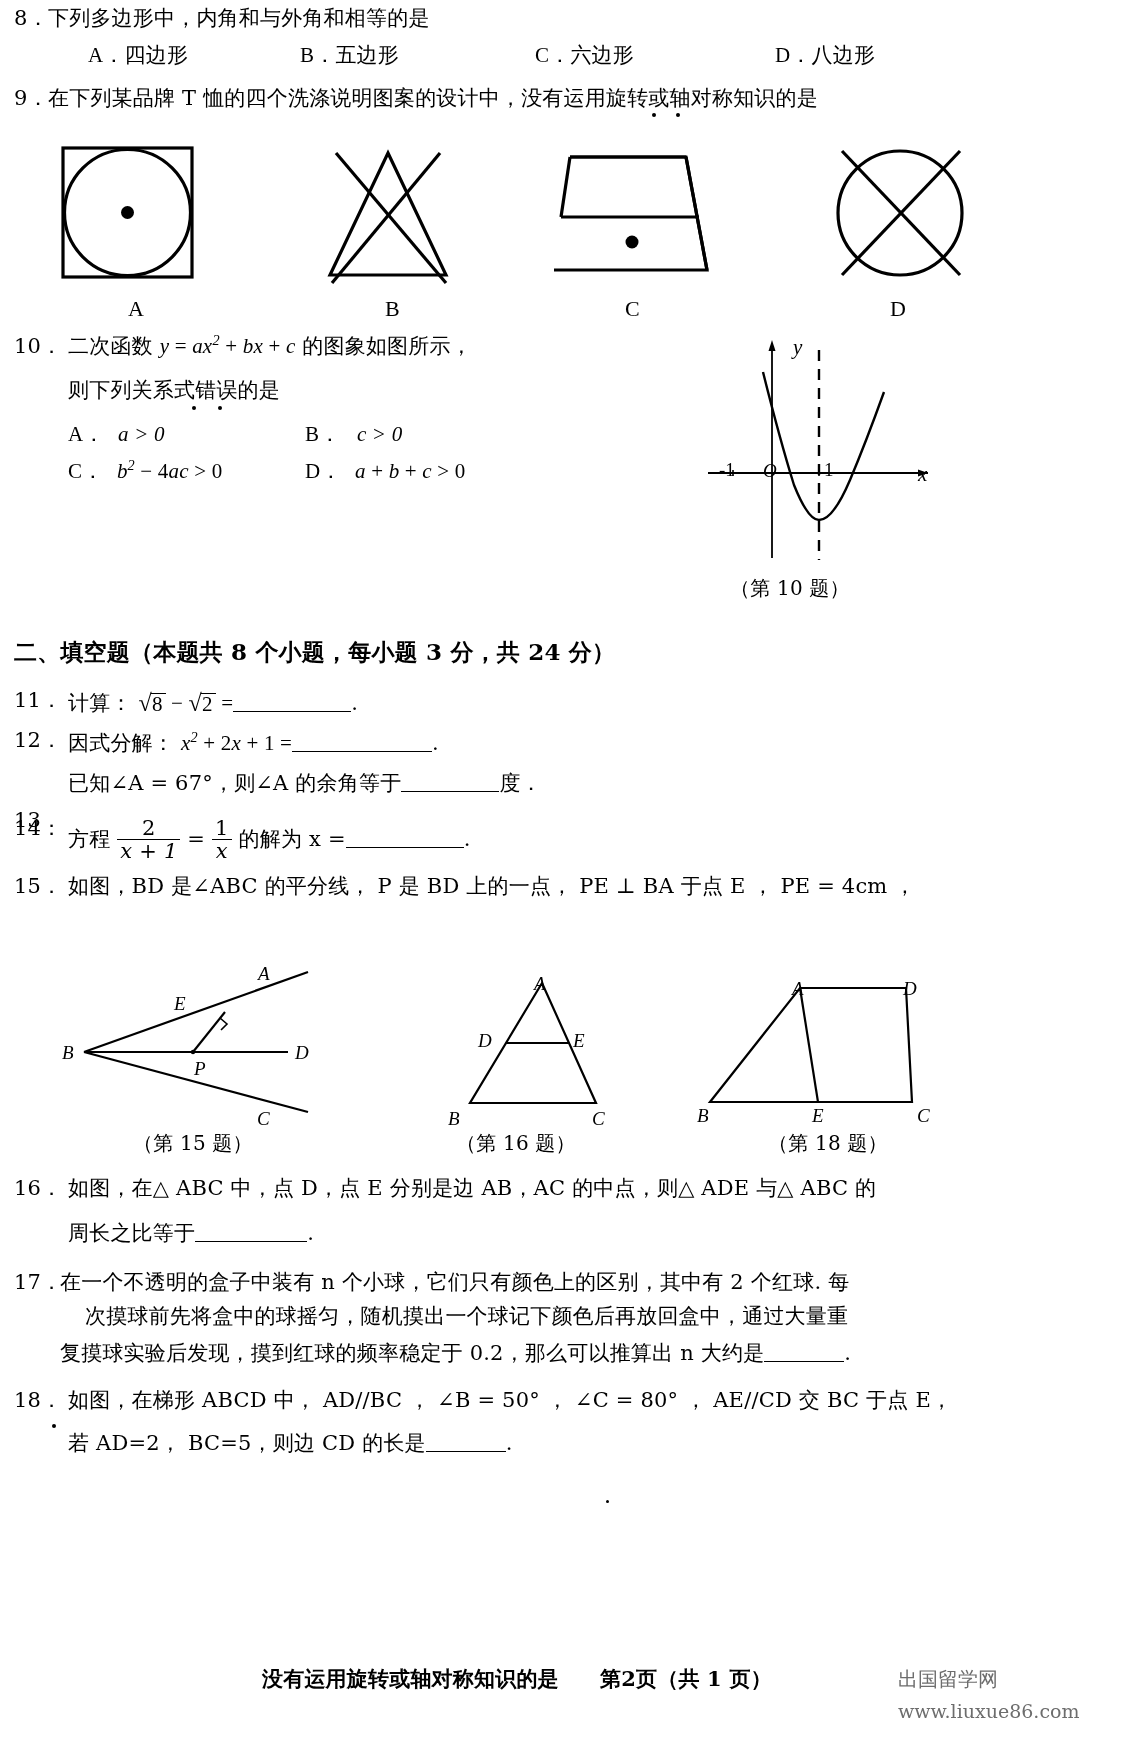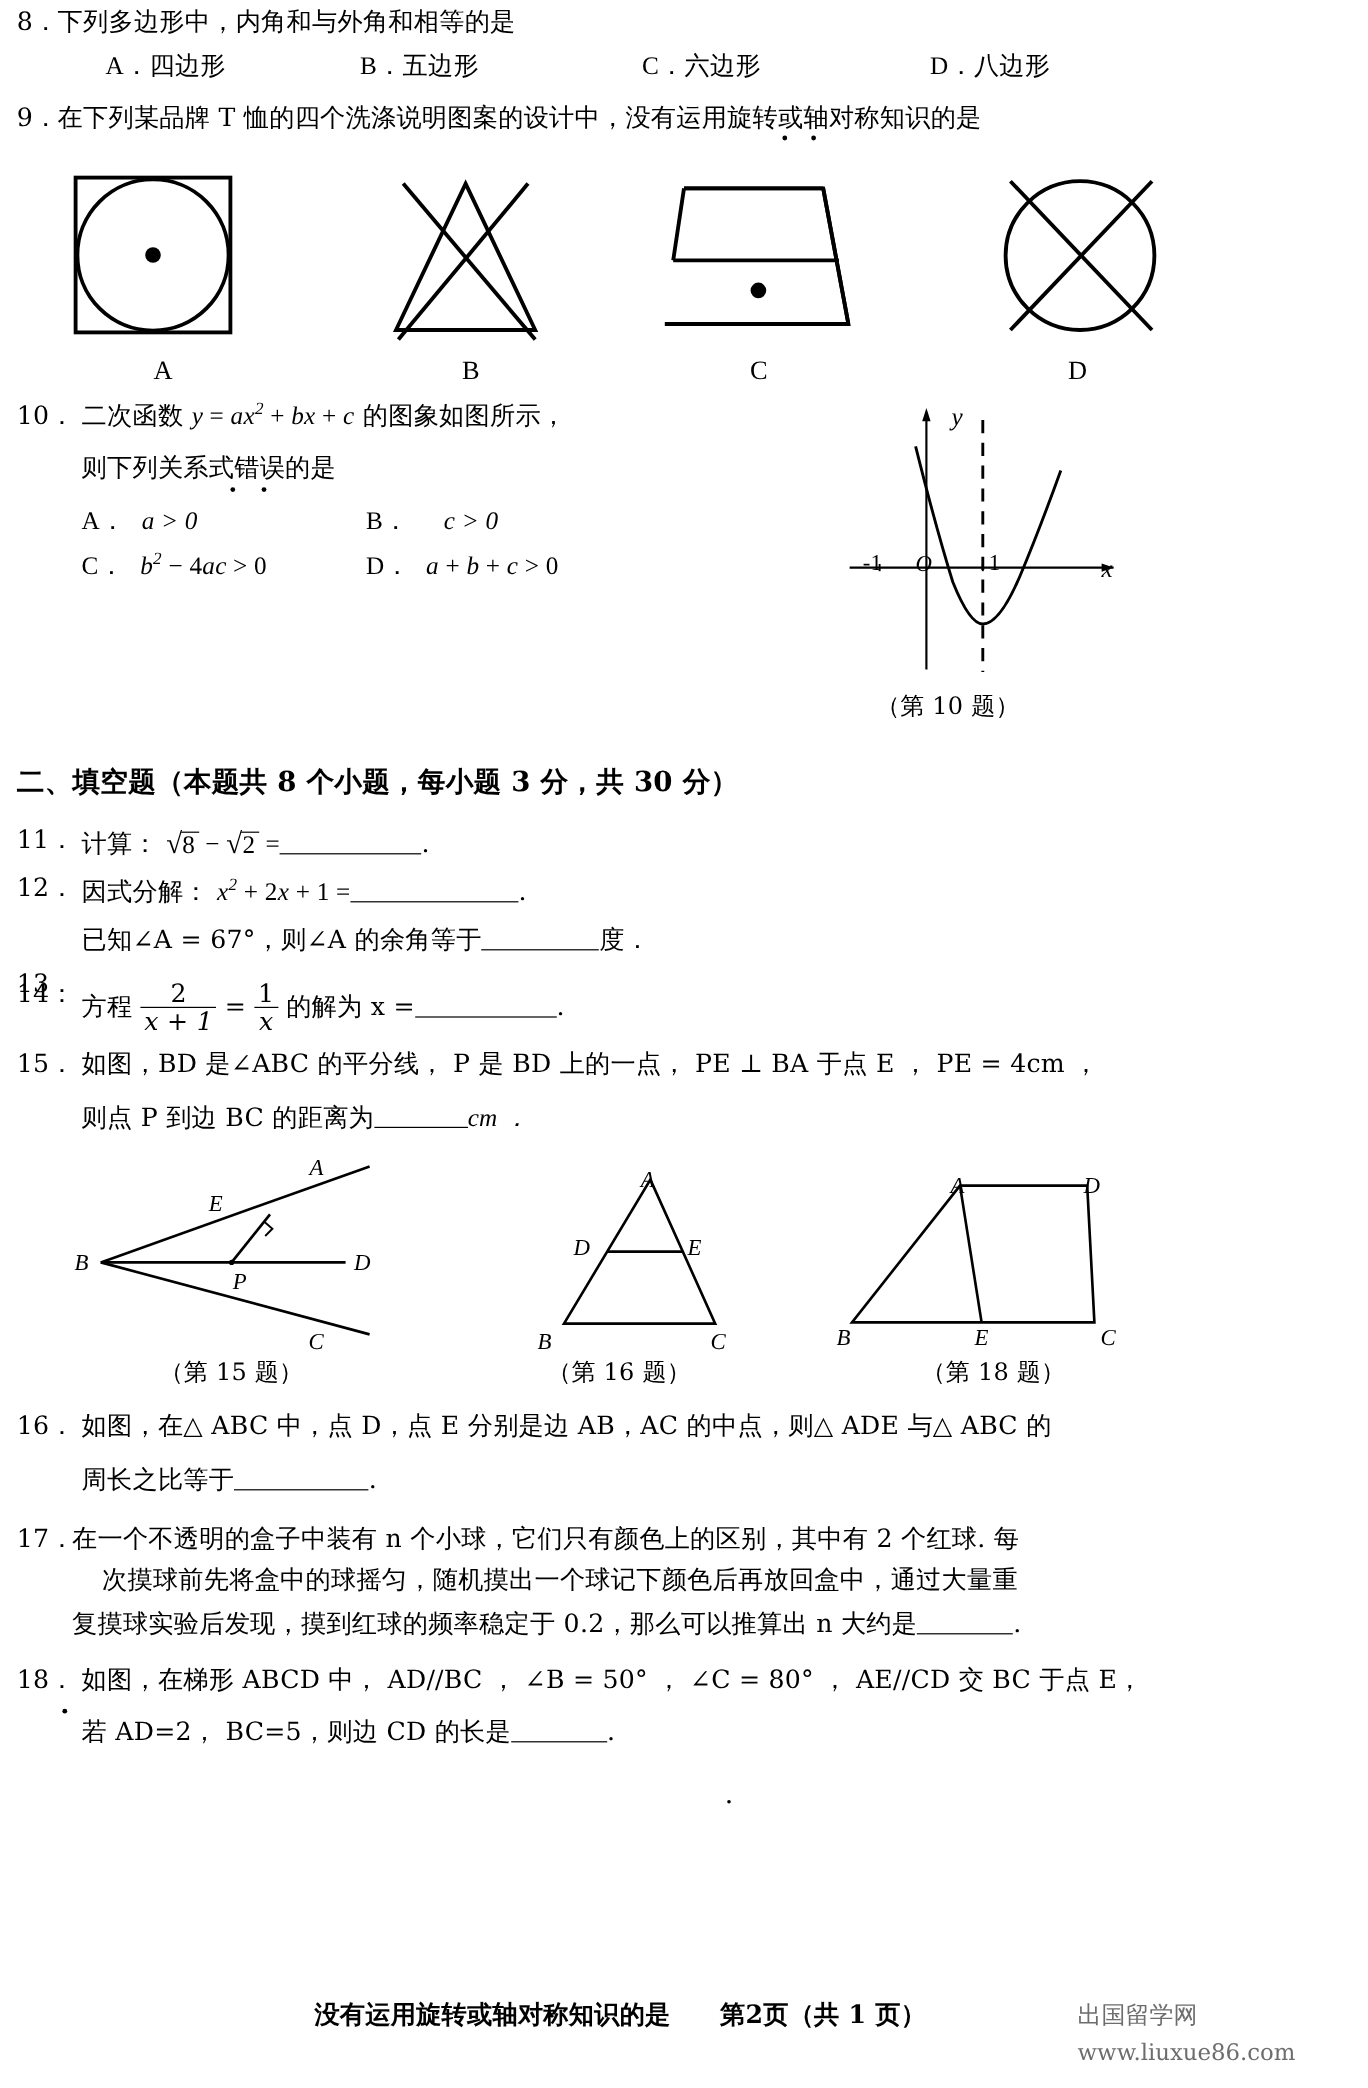--- a/index.html
+++ b/index.html
@@ -144,21 +144,21 @@
   <div class="ln cn" style="left:68px; top:380px;">则下列关系式错误的是</div>
   <div class="dotu" style="left:192px; top:406px;"></div>
   <div class="dotu" style="left:218px; top:406px;"></div>
 
   <div class="ln" style="left:68px; top:424px;">
     <span>A．</span>
     <span class="it" style="margin-left:8px;">a &gt; 0</span>
   </div>
   <div class="ln" style="left:305px; top:424px;">
     <span>B．</span>
-    <span class="it" style="margin-left:24px;">c &gt; 0</span>
+    <span class="it" style="margin-left:11px;">c &gt; 0</span>
   </div>
   <div class="ln" style="left:68px; top:461px;">
     <span>C．</span>
     <span class="it" style="margin-left:8px;">b<sup>2</sup><span style="font-style:normal"> − 4</span>ac<span style="font-style:normal"> &gt; 0</span></span>
   </div>
   <div class="ln" style="left:305px; top:461px;">
     <span>D．</span>
     <span class="it" style="margin-left:8px;">a<span style="font-style:normal"> + </span>b<span style="font-style:normal"> + </span>c<span style="font-style:normal"> &gt; 0</span></span>
   </div>
 
@@ -177,21 +177,21 @@
     <line x1="33" y1="140" x2="33" y2="146" stroke="#000" stroke-width="1.6"></line>
     <line x1="119" y1="140" x2="119" y2="146" stroke="#000" stroke-width="1.6"></line>
   </svg>
   <div class="lbl" style="left:793px; top:335px; font-size:21px;">y</div>
   <div class="lbl" style="left:918px; top:462px; font-size:21px;">x</div>
   <div class="lbl" style="left:763px; top:460px; font-size:19px;">O</div>
   <div class="lbl" style="left:719px; top:459px; font-style:normal; font-size:19px;">-1</div>
   <div class="lbl" style="left:824px; top:459px; font-style:normal; font-size:19px;">1</div>
   <div class="ln cn" style="left:730px; top:578px; font-size:20px;">（第 10 题）</div>
 
-  <div class="ln cn bold" style="left:14px; top:640px; font-size:23px;">二、填空题（本题共 8 个小题，每小题 3 分，共 30 分）</div>
+  <div class="ln cn bold" style="left:14px; top:640px; font-size:23px;">二、填空题（本题共 8 个小题，每小题 3 分，共 24 分）</div>
 
   <div class="ln cn" style="left:14px; top:690px;">11．</div>
   <div class="ln cn" style="left:68px; top:690px;">
     <span>计算：</span>
     <span class="it"><span class="radsym">√</span><span class="sqrt" style="font-style:normal">8</span> <span style="font-style:normal">−</span> <span class="radsym">√</span><span class="sqrt" style="font-style:normal">2</span> <span style="font-style:normal">=</span></span><span class="blank" style="width:118px;"></span><span>.</span>
   </div>
 
   <div class="ln cn" style="left:14px; top:730px;">12．</div>
   <div class="ln cn" style="left:68px; top:730px;">
     <span>因式分解：</span>
@@ -213,23 +213,20 @@
     <span>=</span>
     <span class="frac">
       <span class="top" style="font-style:normal">1</span>
       <span class="bot">x</span>
     </span>
     <span>的解为 x =</span><span class="blank" style="width:118px;"></span><span>.</span>
   </div>
 
   <div class="ln cn" style="left:14px; top:876px;">15．</div>
   <div class="ln cn" style="left:68px; top:876px;">如图，BD 是∠ABC 的平分线， P 是 BD 上的一点， PE ⊥ BA 于点 E ， PE = 4cm ，</div>
-  <div class="ln cn" style="left:68px; top:918px;">
-    <span>则点 P 到边 BC 的距离为</span><span class="blank" style="width:78px;"></span><span class="it">cm ．</span>
-  </div>
 
   <svg style="left:70px; top:960px;" width="260" height="160" viewBox="0 0 260 160">
     <line x1="14" y1="92" x2="238" y2="12" stroke="#000" stroke-width="2.2"></line>
     <line x1="14" y1="92" x2="238" y2="152" stroke="#000" stroke-width="2.2"></line>
     <line x1="14" y1="92" x2="218" y2="92" stroke="#000" stroke-width="2.2"></line>
     <line x1="123" y1="92" x2="155" y2="52" stroke="#000" stroke-width="2.2"></line>
     <path d="M150 58 L157 64 L151 70" fill="none" stroke="#000" stroke-width="1.6"></path>
     <circle cx="123" cy="92" r="2.2" fill="#000"></circle>
   </svg>
   <div class="lbl" style="left:258px; top:963px;">A</div>

